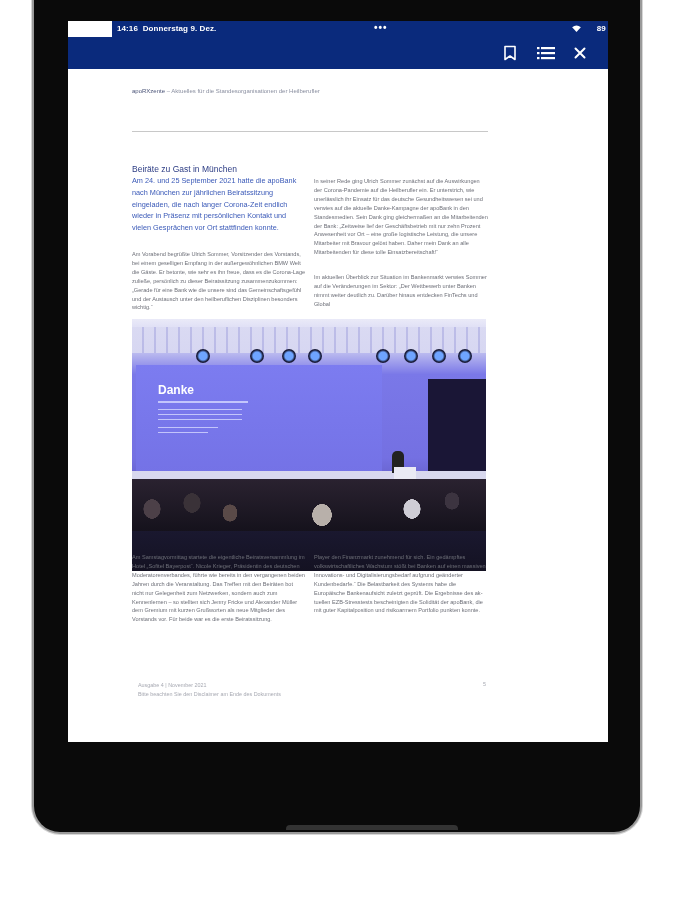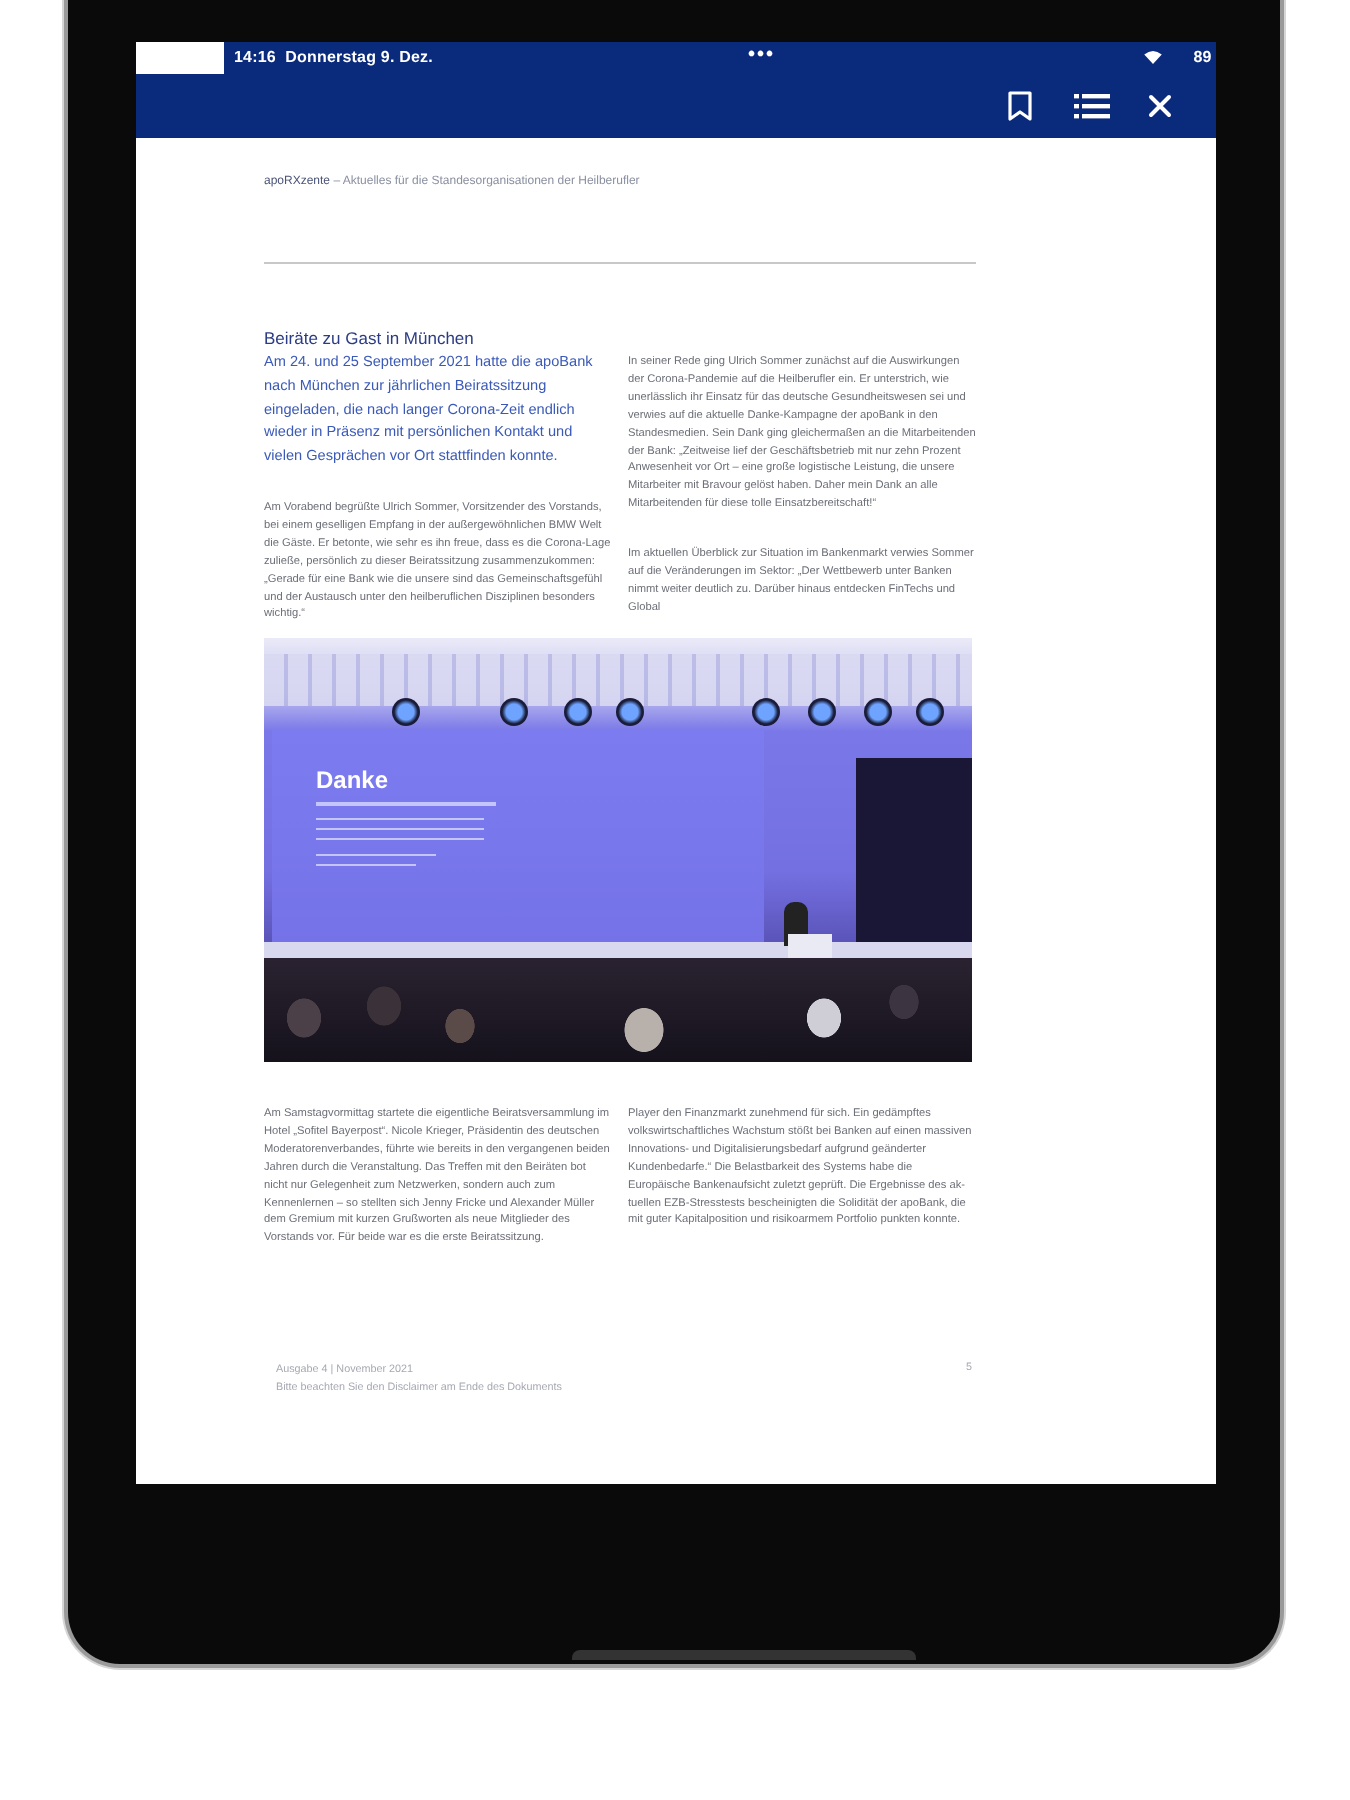--- a/index.html
+++ b/index.html
@@ -17,21 +17,21 @@
   .toolbar { position:absolute; left:0; top:16px; width:540px; height:32px; background:#0a2a7c; }
   .tb-btn { position:absolute; top:6px; width:20px; height:20px; color:#fff; display:flex; align-items:center; justify-content:center; cursor:pointer; }
   .page { position:absolute; left:64px; top:60px; width:360px; height:620px; }
   .kicker { position:absolute; left:0; top:7px; font-size:6px; color:#8a8fa0; white-space:nowrap; }
   .kicker b { color:#4b5478; font-weight:normal; }
   .rule { position:absolute; left:0; top:50px; width:356px; height:1px; background:#c8c8c8; }
   .section-title { position:absolute; left:0; top:55px; font-size:8.5px; color:#2c3c84;margin-top:28px; }
   .col { position:absolute; width:174px; font-size:5.6px; line-height:8.9px; color:#6d6f78; }
   .col p { margin:16px 0 4px 0; }
   .lead { font-size:7.3px; line-height:11.8px; color:#3b5ab8; margin:0 0 4px 0; }
-  .photo { position:absolute; left:0; top:238px; width:354px; height:212px; overflow:hidden;
+  .photo { position:absolute; left:0; top:238px; width:354px; height:252px; overflow:hidden;
     background:linear-gradient(180deg,#eaeaf8 0%,#c6c6f0 12%,#7a78e8 22%,#7470e2 55%,#5a54b8 72%,#1c1a34 78%,#141222 100%); }
   .truss { position:absolute; left:0; top:8px; width:354px; height:26px; background:repeating-linear-gradient(90deg,#d9d9f2 0 10px,#b9b9e6 10px 12px); opacity:0.9; }
   .lamp { position:absolute; top:30px; width:14px; height:14px; border-radius:50%; background:radial-gradient(circle,#6ea4ff 0 40%,#1a1d3a 60%); }
   .screen-wall { position:absolute; left:4px; top:46px; width:246px; height:110px; background:linear-gradient(180deg,#7c7cf0,#7472e6); }
   .screen-wall .danke { position:absolute; left:22px; top:18px; font-size:12px; font-weight:bold; color:#fff; }
   .screen-wall .line { position:absolute; left:22px; height:2px; background:#d6d8ff; opacity:0.8; }
   .dark-panel { position:absolute; left:296px; top:60px; width:58px; height:110px; background:#1a1636; }
   .stage { position:absolute; left:0; top:152px; width:354px; height:12px; background:#d8d8ee; }
   .crowd { position:absolute; left:0; top:160px; width:354px; height:52px; background:
      radial-gradient(ellipse 14px 16px at 20px 30px,#4c4048 60%,transparent 62%),

